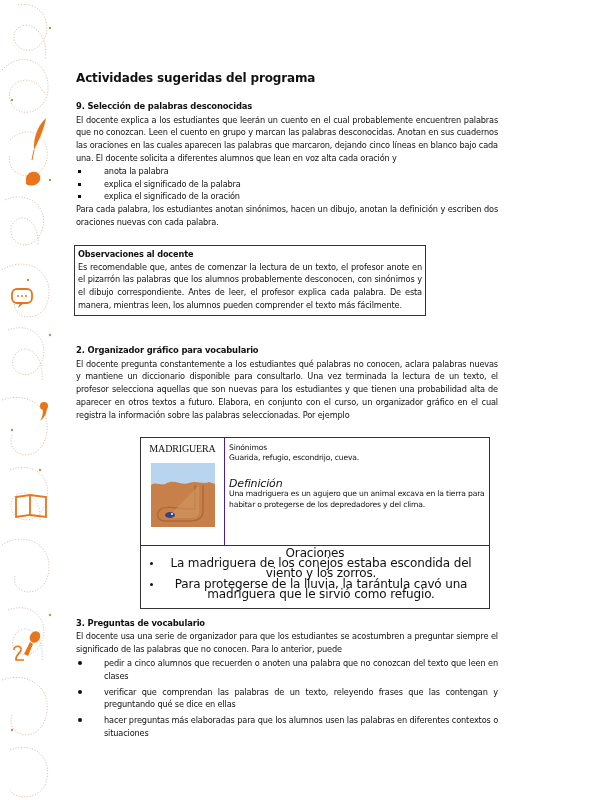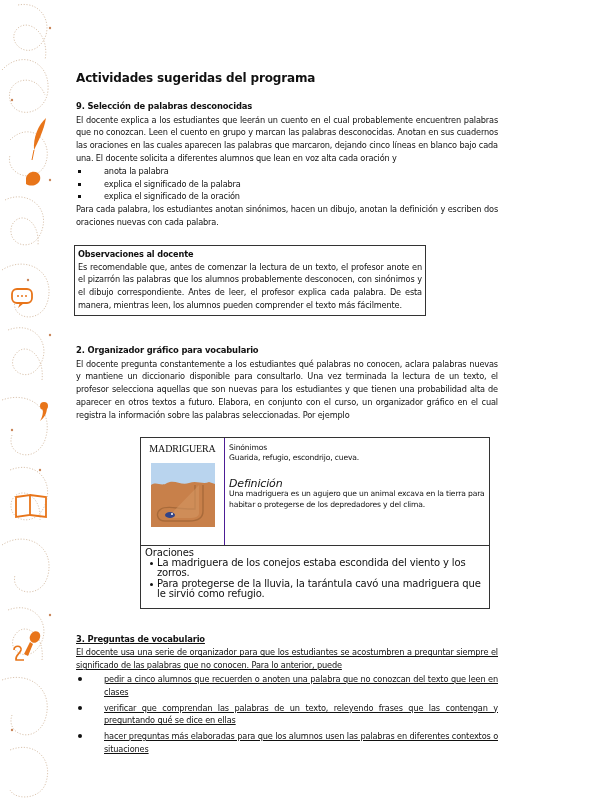--- a/index.html
+++ b/index.html
@@ -20,26 +20,26 @@
   .obs-title { font-weight: bold; }
 
   .sec2 { margin-top: 28px; }
 
   .organizer { margin: 15px 0 0 64px; width: 350px; border: 1px solid #333; }
   .org-top { display: flex; height: 108px; border-bottom: 1px solid #333; }
   .org-left { width: 84px; border-right: 1px solid #4c1d95; text-align: center; padding-top: 5px; font-size: 10px; font-family: Liberation Serif, serif; }
   .org-right { flex: 1; padding: 5px 4px 0 4px; font-size: 7.6px; line-height: 10.6px; }
   .org-label-small { font-size: 11px; font-style: italic; margin-top: 15px; }
   .burrow { margin: 8px auto 0 auto; width: 64px; height: 64px; }
-  .org-bottom { padding: 2px 4px 8px 4px; font-size: 10px; line-height: 10.4px; }
+  .org-bottom { padding: 2px 4px 8px 4px; font-size: 12px; line-height: 10.4px; text-align: center; }
   ul.dots { list-style: none; }
   ul.dots li { position: relative; padding-left: 12px; }
   ul.dots li::before { content: ""; position: absolute; left: 5px; top: 4px; width: 3px; height: 3px; border-radius: 50%; background: #111; }
 
-  .sec3 { margin-top: 24px; text-decoration: underline; }
+  .sec3 { margin-top: 8px; }
   ul.round { list-style: none; margin-top: 1px; }
   ul.round li { position: relative; padding-left: 28px; margin-bottom: 3px; text-align: justify; }
   ul.round li::before { content: ""; position: absolute; left: 2px; top: 4px; width: 4px; height: 4px; border-radius: 50%; background: #111; }
 </style>
 </head>
 <body>
 
 <svg class="margin-deco" viewBox="0 0 62 800" xmlns="http://www.w3.org/2000/svg">
   <g fill="none" stroke="#c9a98a" stroke-width="0.8" stroke-dasharray="1.2 1.6" opacity="0.85">
     <path d="M18 5 C45 0 55 30 40 45 C25 60 5 40 18 28 C30 18 50 35 45 60"></path>

